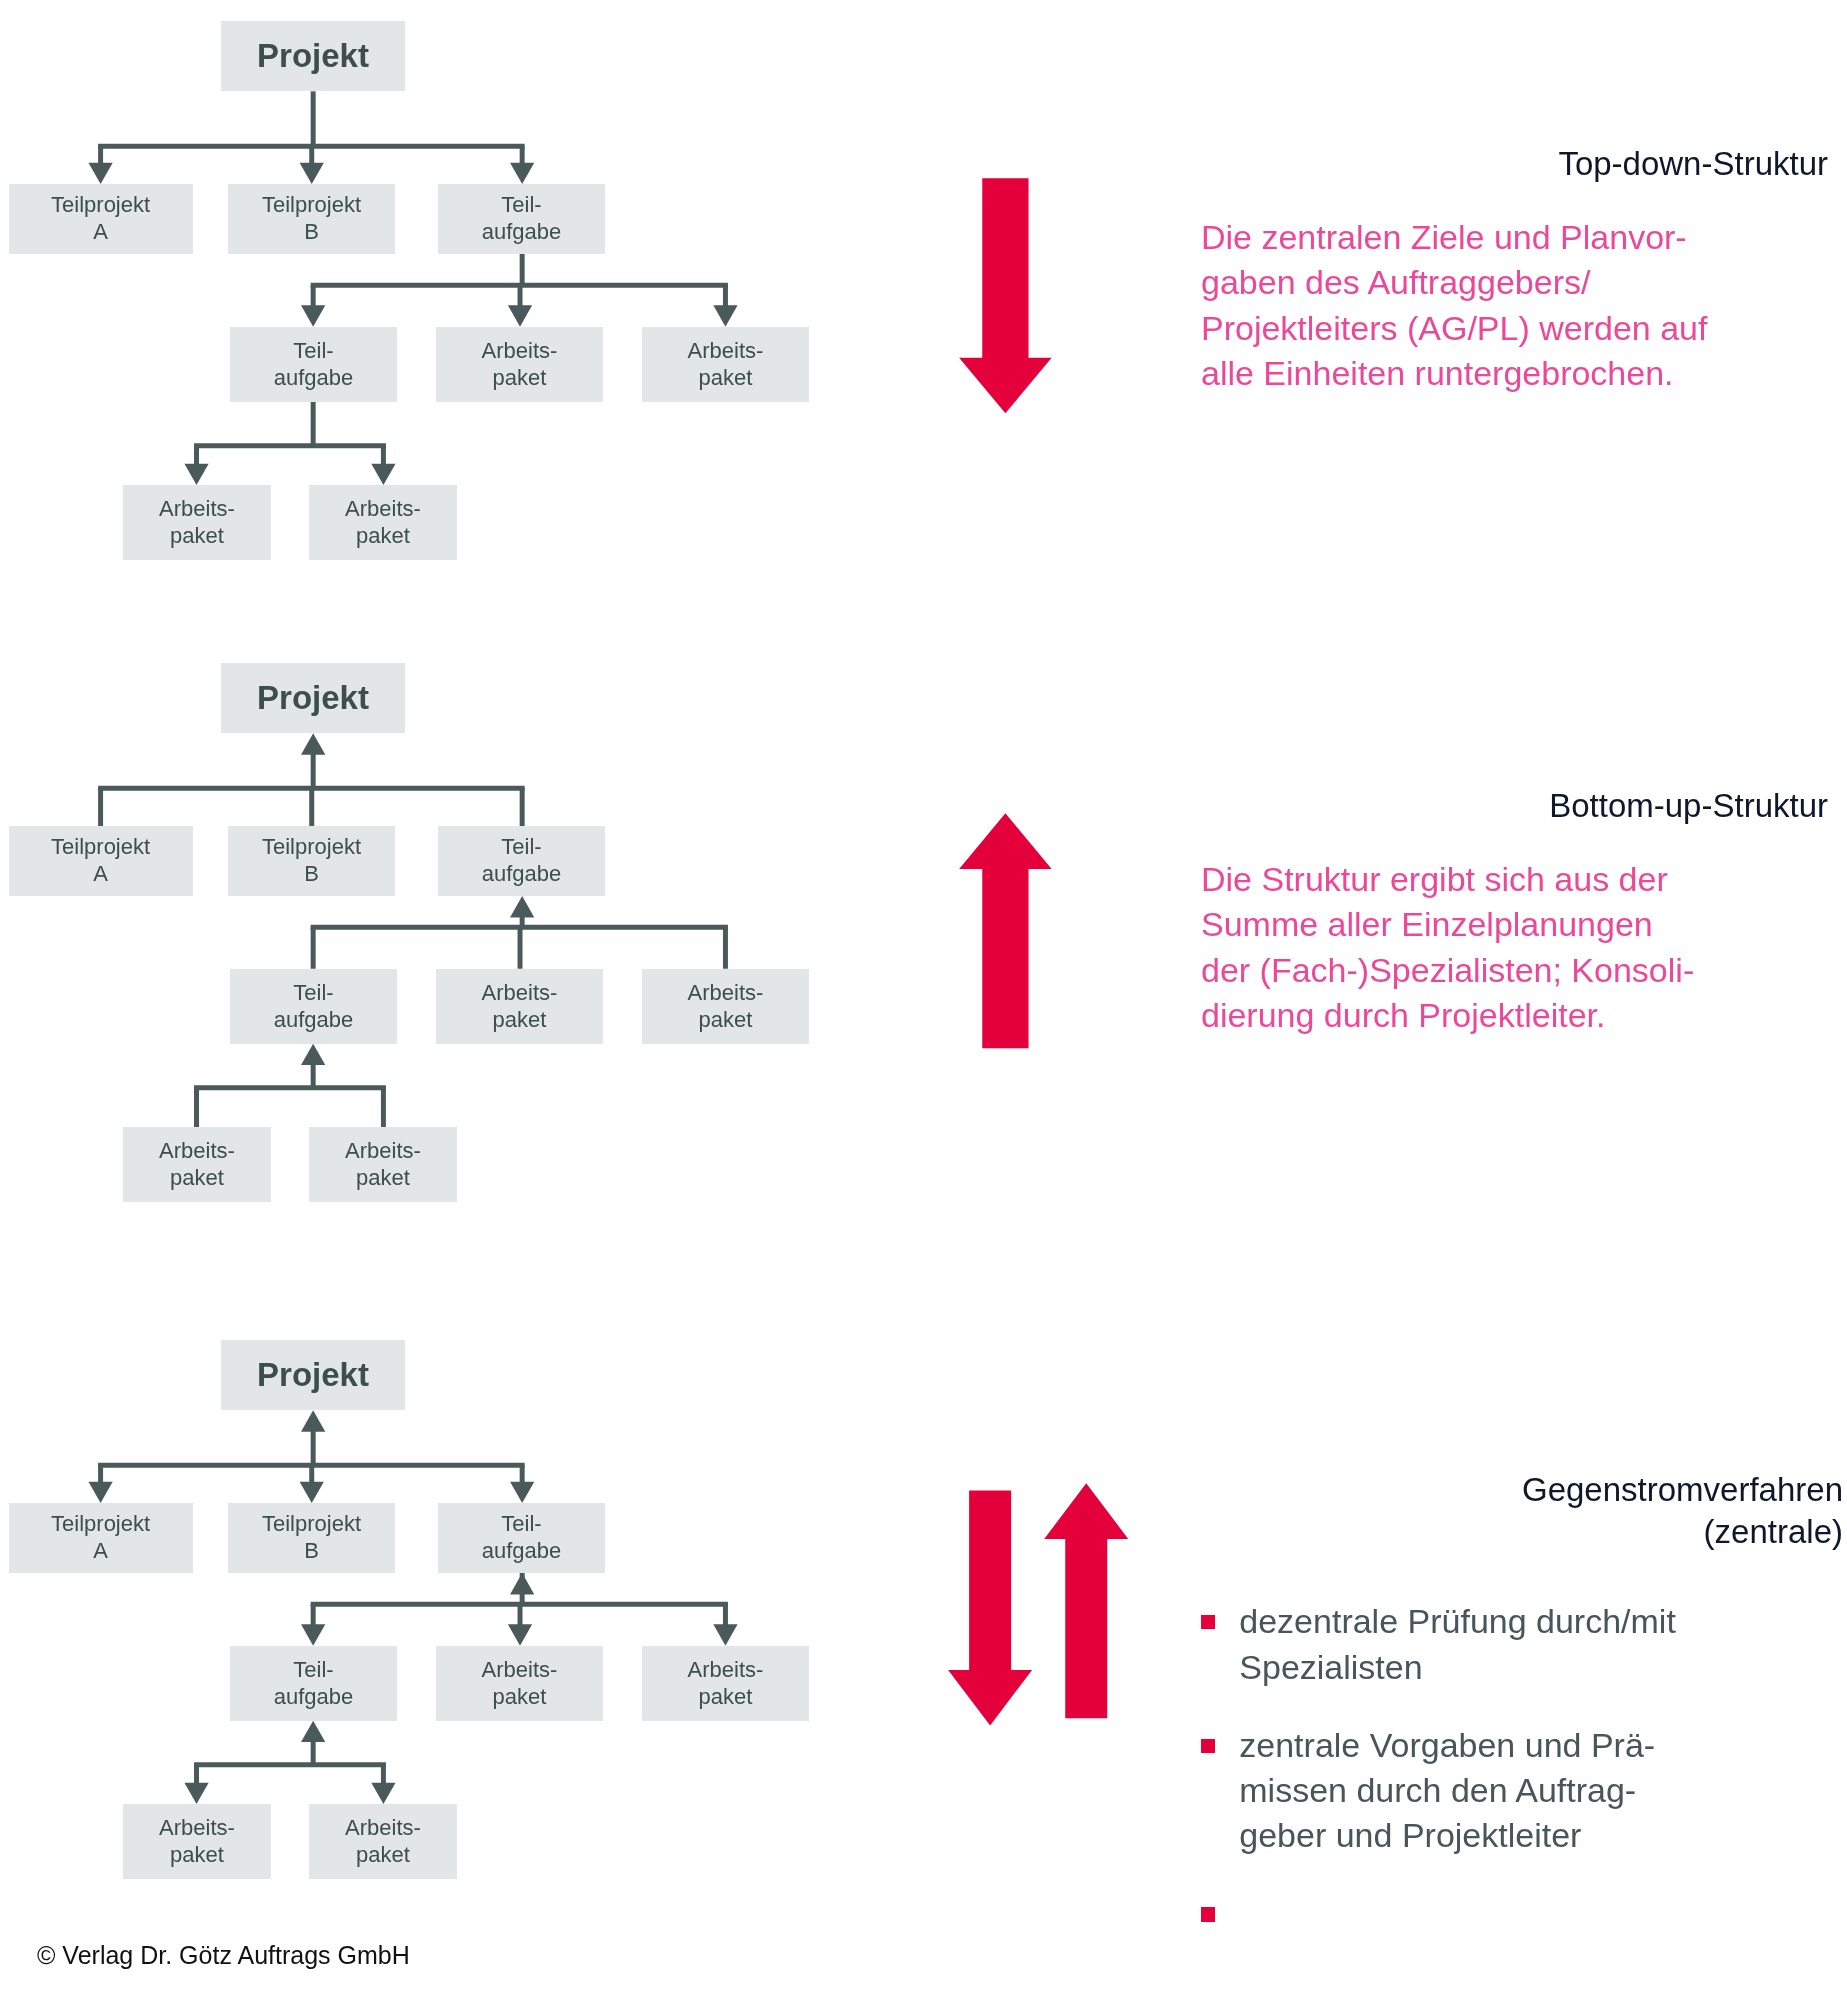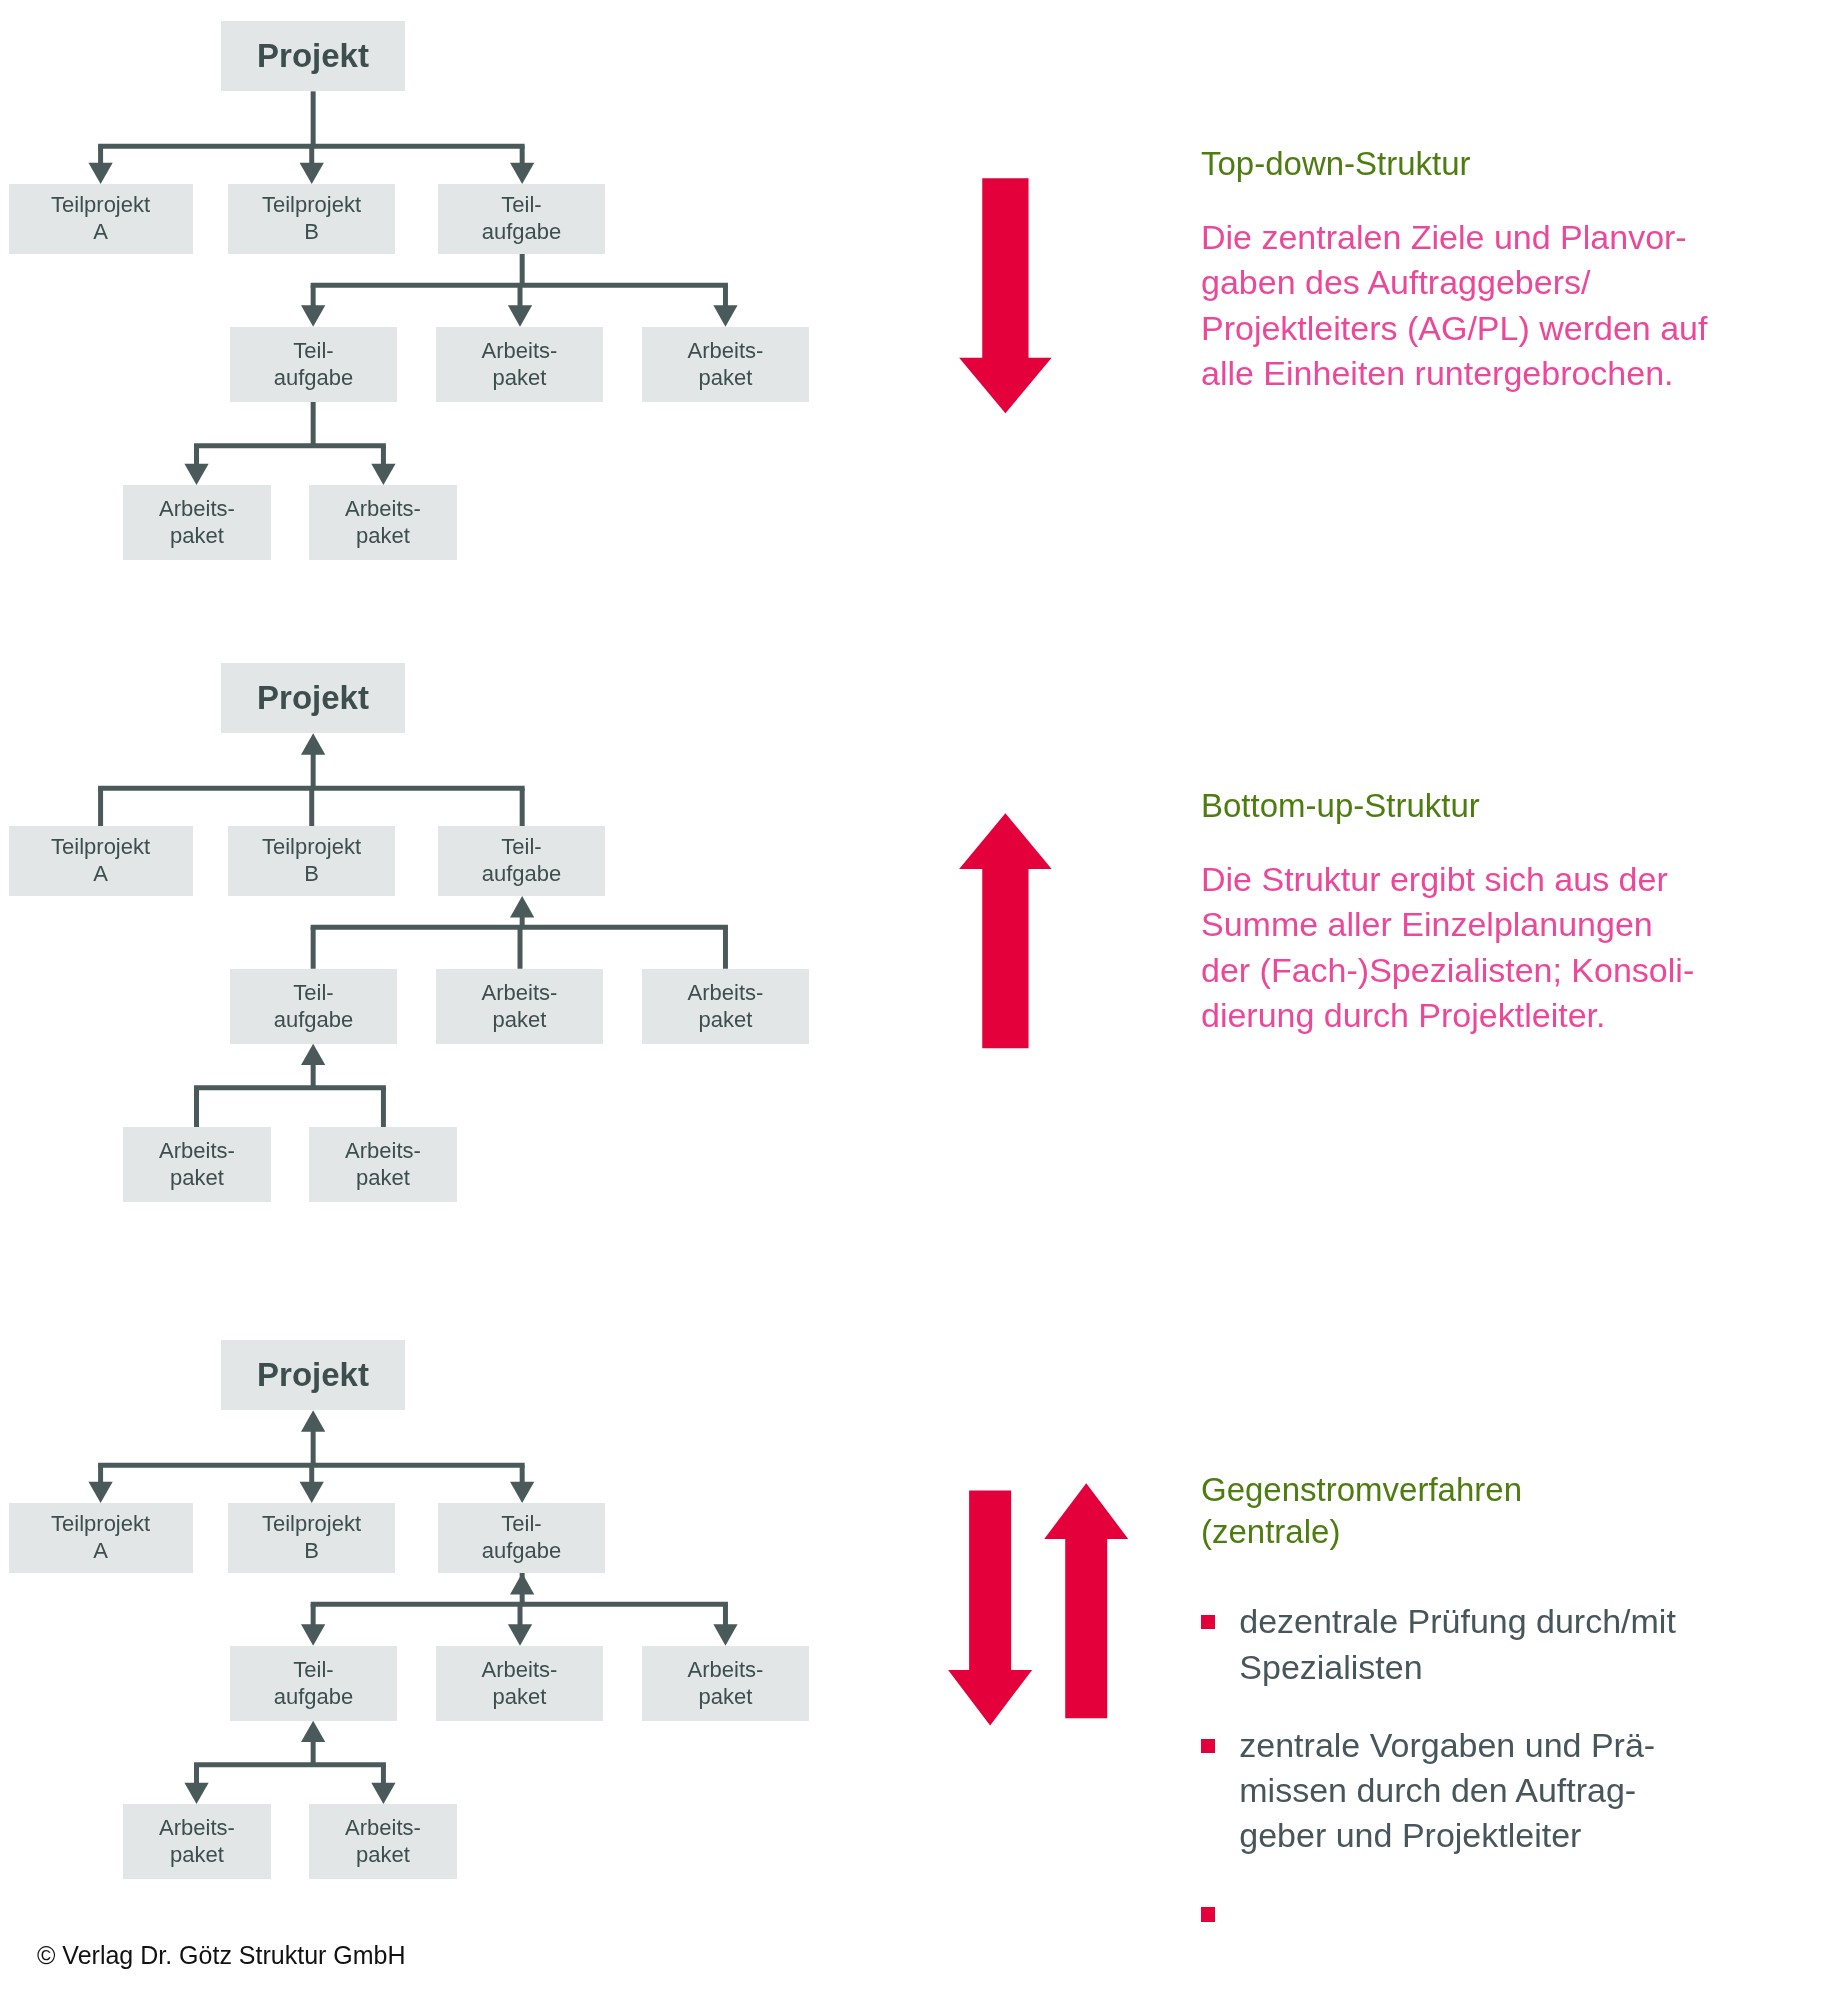--- a/index.html
+++ b/index.html
@@ -4,21 +4,21 @@
 <style>
   html,body{margin:0;padding:0;background:#ffffff;}
   body{width:1847px;height:1995px;position:relative;font-family:"Liberation Sans",sans-serif;}
   .section{position:absolute;left:0;width:1775px;}
   .tree{position:absolute;left:0;top:0;}
   .node{position:absolute;background:#e2e6e6;color:#3d4e4e;
         display:flex;align-items:center;justify-content:center;
         text-align:center;font-size:22px;line-height:1.22;font-weight:400;}
   .node.root{font-weight:bold;font-size:33px;}
   .txtcol{position:absolute;}
-  .heading{color:#4d7c0f;font-size:33px;line-height:1.28;font-weight:400;white-space:pre-line;}
+  .heading{color:#0f172a;font-size:33px;line-height:1.28;font-weight:400;white-space:pre-line;text-align:right;}
   .para{color:#ec4899;font-size:34px;line-height:1.33;white-space:pre-line;margin-top:30px;}
   .bullets{margin-top:46px;}
   .bullet{position:relative;display:flex;margin-bottom:33px;}
   .bullet-sq{flex:0 0 auto;width:14.3px;height:14.3px;background:#e4003a;margin-top:15.7px;margin-right:24px;}
   .bullet-tx{color:#46565a;font-size:34px;line-height:1.33;white-space:pre-line;}
   .arrows{position:absolute;}
   .footer{position:absolute;left:37px;top:1941px;color:#111111;font-size:25px;
           font-family:"Liberation Sans",sans-serif;}
 </style>
 </head>
@@ -195,15 +195,15 @@
                 <span class="bullet-tx">zentrale Vorgaben und Prä-
 missen durch den Auftrag-
 geber und Projektleiter</span>
               </div>
           <div class="bullet">
                 <span class="bullet-sq"></span>
               </div>
         </div>
       </div>
   </div>
-    <div class="footer">© Verlag Dr. Götz Struktur GmbH</div>
+    <div class="footer">© Verlag Dr. Götz Auftrags GmbH</div>
   </div>
 
 
 </body></html>

